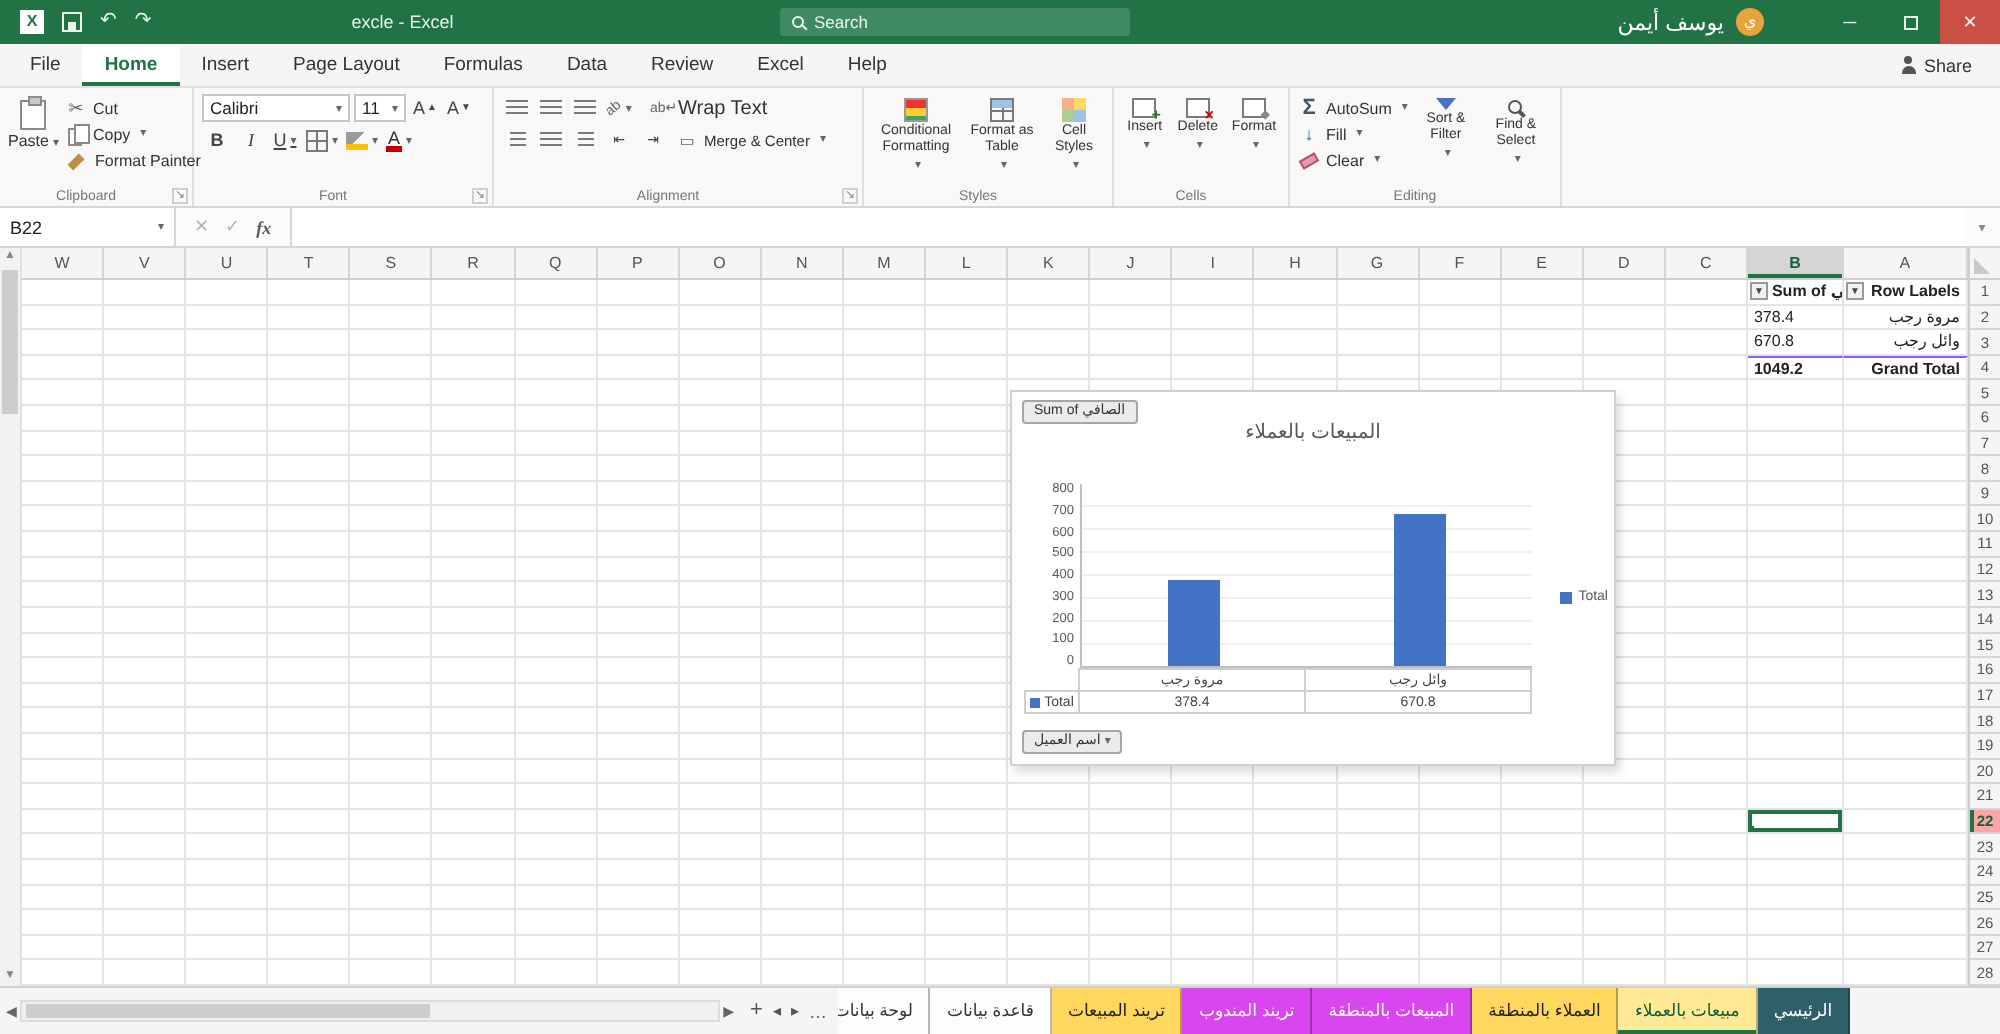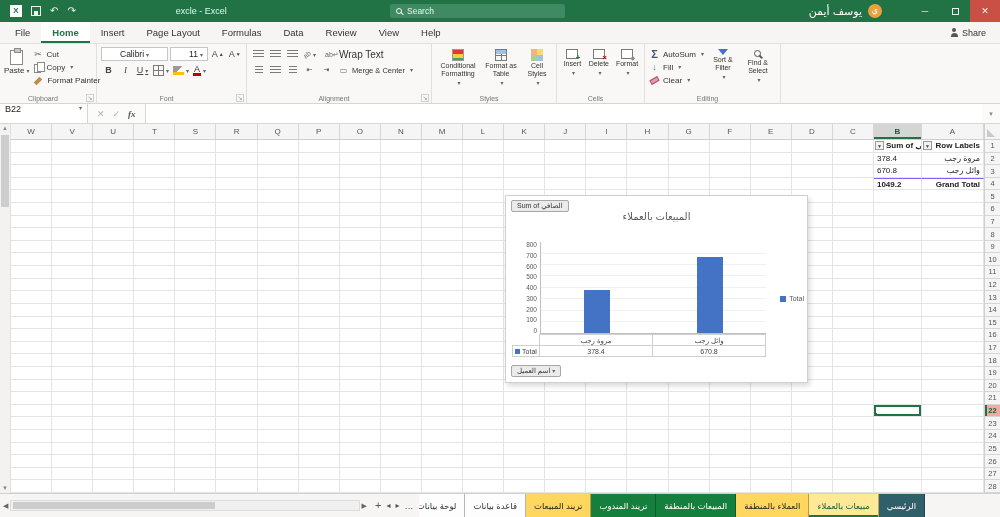--- a/index.html
+++ b/index.html
@@ -41,21 +41,21 @@
 .smallcol{display:flex;flex-direction:column;justify-content:flex-start;gap:2px;padding-top:2px}
 .sbtn{display:flex;align-items:center;gap:3px;font-size:8px;color:#333;white-space:nowrap;line-height:11px}
 .si{width:11px;text-align:center;font-size:9px;color:#666;flex:0 0 auto}
 .i-paste{width:13px;height:15px;background:#fff;border:1px solid #8a8a8a;position:relative}
 .i-paste::before{content:"";position:absolute;top:-3px;left:3px;width:5px;height:3px;background:#c7c7c7;border:1px solid #8a8a8a}
 .i-copy{position:relative;width:7px;height:9px;border:1px solid #8a8a8a;background:#fff;margin:2px 2px 0 2px}
 .i-copy::after{content:"";position:absolute;left:2px;top:-3px;width:6px;height:8px;border:1px solid #8a8a8a;background:#fff}
 .i-brush{width:8px;height:4px;background:#c08c4a;transform:rotate(-45deg);margin:3px 2px}
 .vcol{display:flex;flex-direction:column;gap:2px}
 .row{display:flex;align-items:center;gap:2px}
-.combo{display:flex;align-items:center;justify-content:space-between;background:#fff;border:1px solid #c6c6c6;height:14px;padding:0 18px;font-size:8.5px;color:#222}
+.combo{display:flex;align-items:center;justify-content:space-between;background:#fff;border:1px solid #c6c6c6;height:14px;padding:0 3px;font-size:8.5px;color:#222}
 .combo.fname{width:74px}.combo.fsz{width:26px}.combo.nfmt{width:92px}
 .tbtn{min-width:15px;height:14px;display:flex;align-items:center;justify-content:center;font-size:9px;color:#444;padding:0 1px}
 .tbtn .sup{font-size:5px;margin-left:1px}
 .tbtn.b{font-weight:bold}.tbtn.i{font-style:italic;font-family:"Liberation Serif",serif}.tbtn.u{text-decoration:underline}
 .i-grid{width:11px;height:11px;border:1px solid #7a7a7a;background:linear-gradient(#7a7a7a,#7a7a7a) 50% 0/1px 100% no-repeat,linear-gradient(#7a7a7a,#7a7a7a) 0 50%/100% 1px no-repeat}
 .i-fill{width:11px;height:9px;position:relative;border-bottom:3px solid #ffc000;background:linear-gradient(135deg,#9a9a9a 55%,transparent 55%)}
 .i-fontcolor{font-size:9px;line-height:8px;border-bottom:3px solid #c00000;color:#333;padding:0 1px}
 .i-lines{width:11px;height:8px;background:repeating-linear-gradient(to bottom,#7a7a7a 0 1px,transparent 1px 3px)}
 .i-lines.short{width:8px}
 .bigv{display:flex;flex-direction:column;align-items:center;justify-content:flex-start;gap:1px;font-size:7px;line-height:8px;text-align:center;color:#333;padding:2px 2px 0}
@@ -68,21 +68,21 @@
 .i-cell.del::after{content:"×";color:#c00000}
 .i-cell.fmt::after{content:"◆";color:#888;font-size:6px}
 .i-sum{color:#44546a;font-size:11px;font-weight:bold}
 .i-darr{color:#2e74b5;font-size:9px}
 .i-eraser{width:9px;height:5px;background:#e598b0;border:1px solid #b56;transform:rotate(-30deg);margin:2px 1px}
 .i-funnel{width:0;height:0;border-left:5px solid transparent;border-right:5px solid transparent;border-top:6px solid #4472c4;position:relative}
 .i-magd{width:7px;height:7px;border:1.5px solid #555;border-radius:50%;position:relative;margin:1px}
 .i-magd::after{content:"";position:absolute;width:4px;height:1.5px;background:#555;transform:rotate(45deg);right:-3px;bottom:-1px}
 
 .fbar{position:absolute;top:104px;left:0;right:0;height:20px;background:#fbfbfa;border-bottom:1px solid #d8d6d3;display:flex;align-items:stretch}
-.namebox{width:88px;background:#fff;border-right:1px solid #d8d6d3;display:flex;justify-content:space-between;padding:0 5px;font-size:9px;color:#222}
+.namebox{width:88px;background:#fff;border-right:1px solid #d8d6d3;display:flex;align-items:center;justify-content:space-between;padding:0 5px;font-size:9px;color:#222}
 .fbtns{display:flex;align-items:center;gap:8px;padding:0 9px;border-right:1px solid #d8d6d3;color:#b5b5b5;font-size:9px}
 .fx{color:#5a5a5a;font-style:italic;font-family:"Liberation Serif",serif;font-weight:bold}
 .finput{flex:1;background:#fff;font-size:9px;padding:0 6px;display:flex;align-items:center;color:#222}
 .fchev{width:18px;display:flex;align-items:center;justify-content:center;color:#888;font-size:7px}
 
 .sheet{position:absolute;top:124px;left:0;right:0;bottom:24px;background:#fff}
 .vscroll{position:absolute;left:0;top:0;bottom:0;width:11px;background:#f3f2f1;border-right:1px solid #e0e0e0;display:flex;flex-direction:column;align-items:center}
 .varr{font-size:6px;color:#888;line-height:9px}
 .vtrack{flex:1;width:100%;position:relative}
 .vthumb{position:absolute;top:2px;left:1px;right:1px;height:72px;background:#cdcdcd}
@@ -133,21 +133,21 @@
 .harr{font-size:7px;color:#666}
 .htrack{flex:1;height:11px;background:#f0f0f0;border:1px solid #dcdcdc;position:relative}
 .hthumb{position:absolute;left:2px;top:1px;bottom:1px;width:58%;background:#cdcdcd}
 .tnav{display:flex;align-items:center;gap:5px;padding:0 5px;color:#555}
 .tnav .plus{font-size:11px;line-height:11px}
 .tnav .arr{font-size:8px}
 .tnav .more{font-size:9px;letter-spacing:1px}
 .stablist{flex:1;display:flex;align-items:stretch;overflow:hidden}
 .stab{display:flex;align-items:center;padding:0 8px;font-size:8.5px;border-right:1px solid rgba(0,0,0,.28);white-space:nowrap;direction:rtl}
 .t-yellow{background:#ffd75e;color:#1f1f1f}
-.t-dark{background:#15803d;color:#fff}
+.t-dark{background:#d946ef;color:#fff}
 .t-teal{background:#2f6069;color:#fff}
 .t-light{background:#fdfdfd;color:#333}
 .stab.active{background:#ffe996;color:#0f5c34;font-weight:normal;box-shadow:inset 0 -2px 0 #217346}
 .stab.clip{max-width:46px;overflow:hidden}
 </style>
 </head>
 <body>
 
 <div class="app">
 
@@ -176,21 +176,21 @@
 
   <div class="ribbontabs">
     <div class="rtabs">
         <span class="rtab">File</span>
         <span class="rtab active">Home</span>
         <span class="rtab">Insert</span>
         <span class="rtab">Page Layout</span>
         <span class="rtab">Formulas</span>
         <span class="rtab">Data</span>
         <span class="rtab">Review</span>
-        <span class="rtab">View</span>
+        <span class="rtab">Excel</span>
         <span class="rtab">Help</span>
       </div>
     <div class="share">
       <span class="i-person"></span>
       <span>Share</span>
     </div>
   </div>
 
   <div class="ribbon">
 

